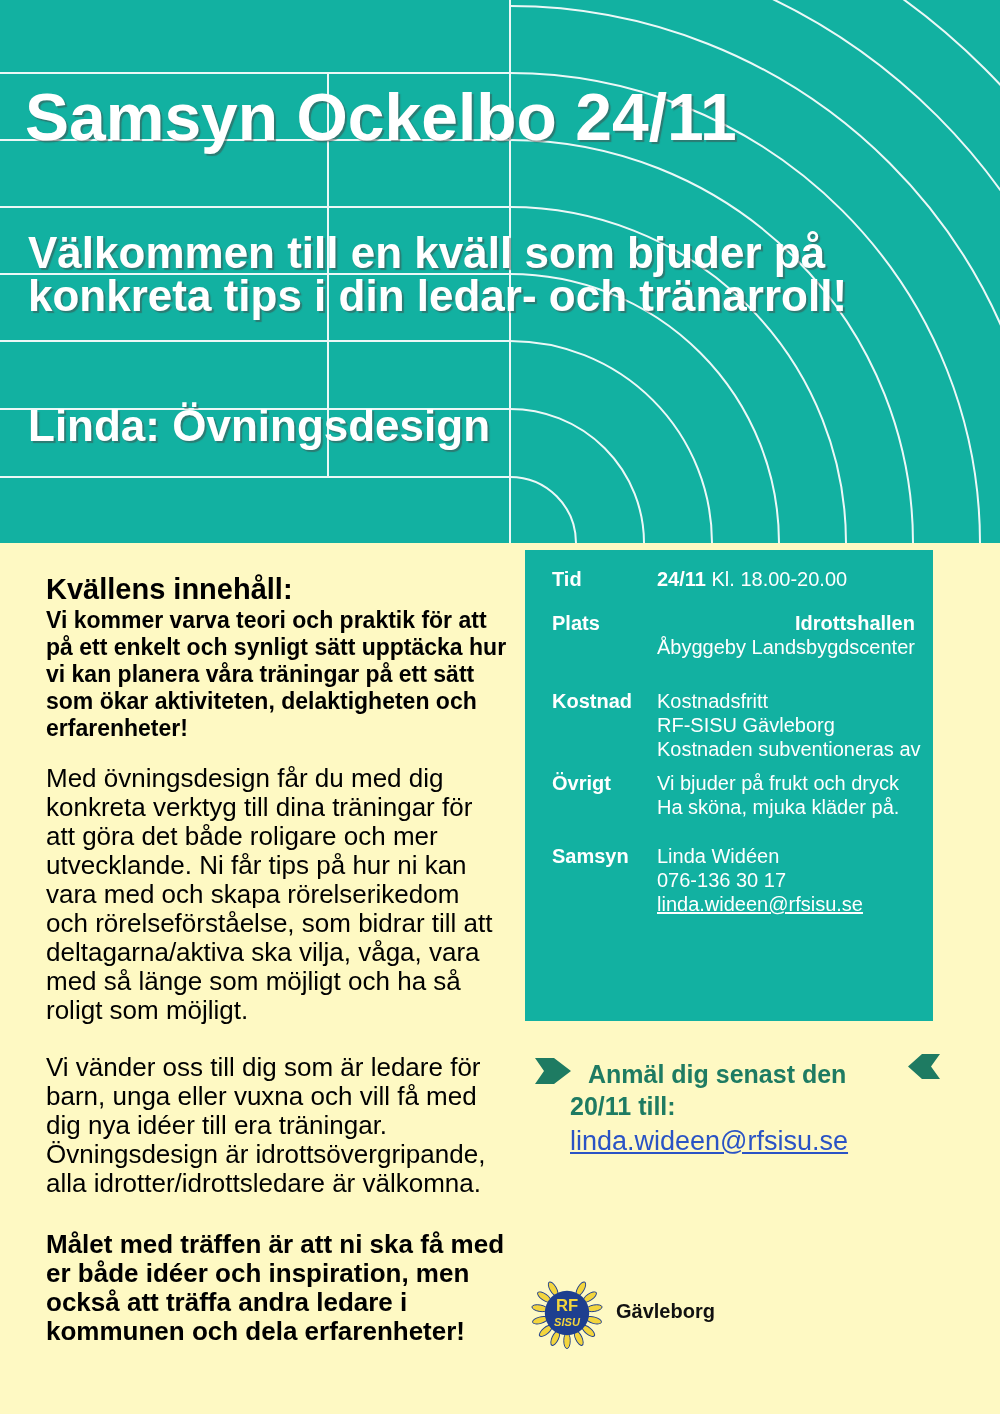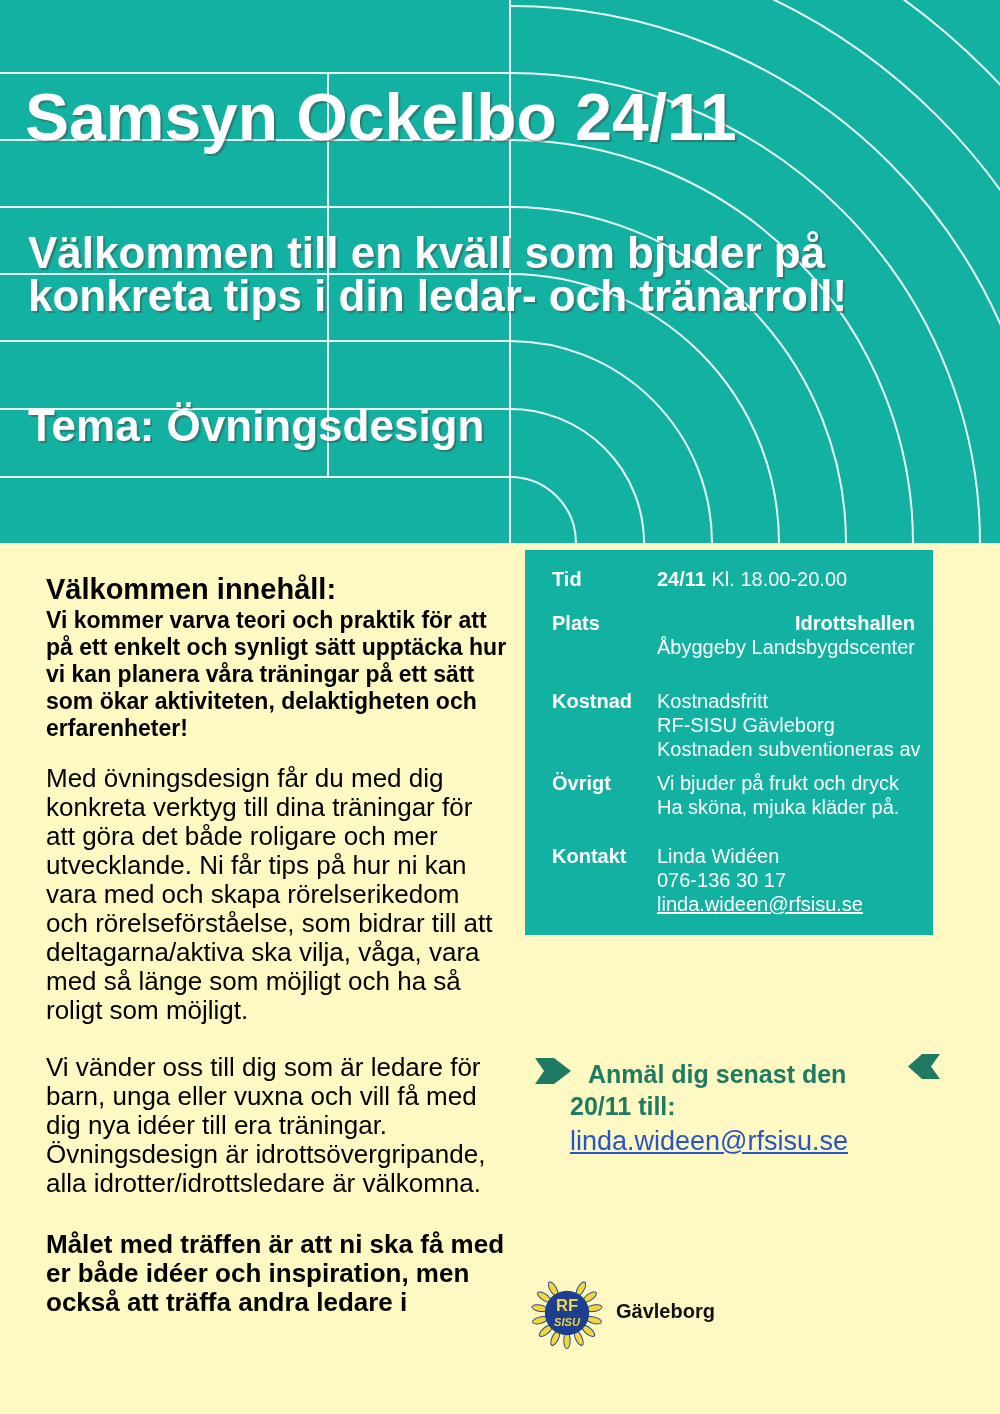--- a/index.html
+++ b/index.html
@@ -19,21 +19,21 @@
   .theme{left:28px;top:404px;font-size:44px;line-height:1;}
   
   .col-heading{position:absolute;left:46px;top:573px;font-size:29px;font-weight:bold;color:#000;white-space:nowrap;}
   .para{position:absolute;left:46px;color:#000;}
   .para .line{white-space:nowrap;}
   .intro{top:607px;font-size:23px;font-weight:bold;line-height:27px;}
   .p1{top:764px;font-size:26px;line-height:29px;}
   .p2{top:1053px;font-size:26px;line-height:29px;}
   .p3{top:1230px;font-size:26px;line-height:29px;font-weight:bold;}
   
-  .infobox{position:absolute;left:525px;top:550px;width:408px;height:385px;background:#12b1a1;color:#fff;font-size:20px;line-height:24px;}
+  .infobox{position:absolute;left:525px;top:550px;width:408px;height:471px;background:#12b1a1;color:#fff;font-size:20px;line-height:24px;}
   .info-row{position:absolute;left:0;width:408px;}
   .info-label{position:absolute;left:27px;top:0;font-weight:bold;white-space:nowrap;}
   .info-value{position:absolute;left:132px;top:0;white-space:nowrap;}
   .info-value .bold{font-weight:bold;text-align:right;}
   .info-link{color:#ffffff;text-decoration:underline;cursor:pointer;}
   
   .signup-line{position:absolute;color:#1e7b62;font-weight:bold;font-size:25px;white-space:nowrap;}
   .signup-email{position:absolute;left:570px;top:1126px;font-size:27px;color:#2a53c5;text-decoration:underline;white-space:nowrap;cursor:pointer;}
   .arrow{position:absolute;}
   
@@ -71,24 +71,24 @@
         <path d="M510 -61 A604 604 0 0 1 1114 543"></path>
         <path d="M510 -128 A671 671 0 0 1 1181 543"></path>
         <path d="M510 -195 A738 738 0 0 1 1248 543"></path>
       </g>
     </svg>
     <div class="header-text title">Samsyn Ockelbo 24/11</div>
     <div class="header-text subtitle">
       <div>Välkommen till en kväll som bjuder på</div>
       <div>konkreta tips i din ledar- och tränarroll!</div>
     </div>
-    <div class="header-text theme">Tema: Övningsdesign</div>
+    <div class="header-text theme">Linda: Övningsdesign</div>
   </div>
 
-  <div class="col-heading">Välkommen innehåll:</div>
+  <div class="col-heading">Kvällens innehåll:</div>
 
   <div class="para intro">
     <div class="line">Vi kommer varva teori och praktik för att</div>
     <div class="line">på ett enkelt och synligt sätt upptäcka hur</div>
     <div class="line">vi kan planera våra träningar på ett sätt</div>
     <div class="line">som ökar aktiviteten, delaktigheten och</div>
     <div class="line">erfarenheter!</div>
   </div>
 
   <div class="para p1">
@@ -108,20 +108,21 @@
     <div class="line">barn, unga eller vuxna och vill få med</div>
     <div class="line">dig nya idéer till era träningar.</div>
     <div class="line">Övningsdesign är idrottsövergripande,</div>
     <div class="line">alla idrotter/idrottsledare är välkomna.</div>
   </div>
 
   <div class="para p3">
     <div class="line">Målet med träffen är att ni ska få med</div>
     <div class="line">er både idéer och inspiration, men</div>
     <div class="line">också att träffa andra ledare i</div>
+    <div class="line">kommunen och dela erfarenheter!</div>
   </div>
 
   <div class="infobox">
 
     <div class="info-row" style="top:17px;">
       <div class="info-label">Tid</div>
       <div class="info-value">
         <span class="bold">24/11</span><span> Kl. 18.00-20.00</span>
       </div>
     </div>
@@ -145,21 +146,21 @@
 
     <div class="info-row" style="top:221px;">
       <div class="info-label">Övrigt</div>
       <div class="info-value">
         <div>Vi bjuder på frukt och dryck</div>
         <div>Ha sköna, mjuka kläder på.</div>
       </div>
     </div>
 
     <div class="info-row" style="top:294px;">
-      <div class="info-label">Kontakt</div>
+      <div class="info-label">Samsyn</div>
       <div class="info-value">
         <div>Linda Widéen</div>
         <div>076-136 30 17</div>
         <div><span class="info-link">linda.wideen@rfsisu.se</span></div>
       </div>
     </div>
   </div>
 
   <svg class="arrow" style="left:535px;top:1058px;" width="36" height="26" viewBox="0 0 36 26">
     <polygon points="0,0 19,0 36,13 19,26 0,26 9,13" fill="#1e7b62"></polygon>

